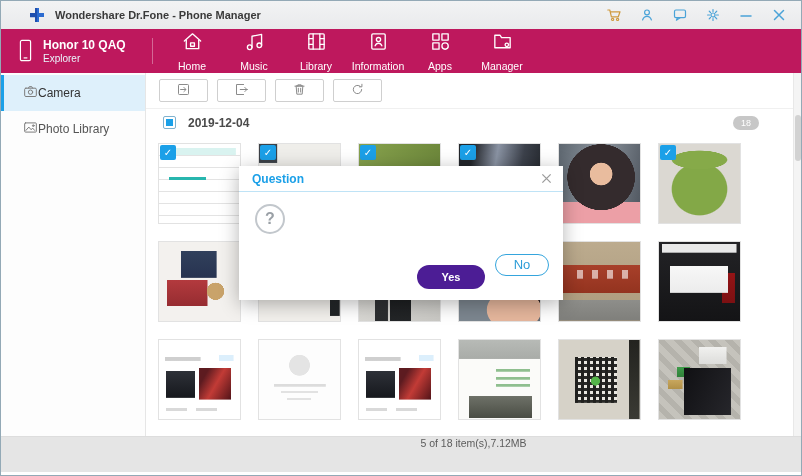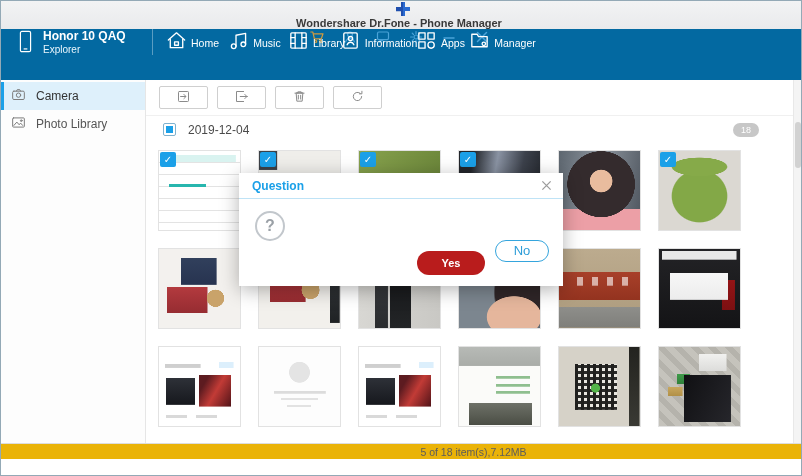--- a/index.html
+++ b/index.html
@@ -1,56 +1,56 @@
 <!DOCTYPE html>
 <html><head>
 <meta charset="utf-8">
 <style>
   * { margin:0; padding:0; box-sizing:border-box; }
   html,body { background:#cfd6db; font-family:"Liberation Sans", sans-serif; }
   .window{ width:802px; height:476px; background:#fff; border:1px solid #93a9b6; position:relative; overflow:hidden; }
 
   
-  .titlebar{ height:28px; background:linear-gradient(#f2f3f4,#e9eaec); display:flex; align-items:center; padding:0 14px 0 10px;flex-direction:column; }
+  .titlebar{ height:28px; background:linear-gradient(#f2f3f4,#e9eaec); display:flex; align-items:center; padding:0 14px 0 10px; }
   .logo{ width:16px; height:16px; margin:0 10px 0 18px; flex:0 0 auto; }
   .title{ font-size:11px; font-weight:bold; color:#3a3a3a; flex:1; }
   .tb-icons{ display:flex; align-items:center; gap:17px; }
   .tb-icon{ width:16px; height:16px; cursor:pointer; display:flex; align-items:center; justify-content:center; }
   .tb-icon svg{ width:16px; height:16px; }
 
   
-  .navbar{ height:51px; background:#0369a1; display:flex; align-items:flex-start; }
+  .navbar{ height:44px; background:#be185d; display:flex; align-items:center; }
   .device{ width:152px; display:flex; align-items:center; gap:9px; padding-left:16px; border-right:1px solid rgba(255,255,255,.35); }
   .device svg{ width:17px; height:24px; }
   .device-name{ font-size:12px; font-weight:bold; color:#fff; line-height:1.25; }
   .device-status{ font-size:10px; color:#eaf6fd; }
   .tabs{ display:flex; margin-left:8px; }
-  .tab{ width:62px; display:flex; flex-direction:row; align-items:center; justify-content:center; gap:3px; cursor:pointer; }
+  .tab{ width:62px; display:flex; flex-direction:column; align-items:center; justify-content:center; gap:3px; cursor:pointer; }
   .tab.active{ background:#4fb2ed; }
   .tab svg{ width:23px; height:23px; }
   .tab-label{ font-size:10.5px; color:#fff; }
 
   
   .main{ height:363px; display:flex; }
   .sidebar{ width:145px; background:#fdfdfd; border-right:1px solid #e6e6e6; padding-top:2px; }
-  .side-item{ height:28px; display:flex; align-items:center; gap:10px; padding-left:7px; cursor:pointer; border-left:3px solid transparent; }
+  .side-item{ height:36px; display:flex; align-items:center; padding-left:19px; cursor:pointer; border-left:3px solid transparent; }
   .side-item.active{ background:#def0fb; border-left-color:#1ba0e8; }
   .side-item svg{ width:15px; height:15px; }
   .side-label{ font-size:12px; color:#555; }
   .side-item.active .side-label{ color:#333; }
 
   .content{ flex:1; position:relative; background:#fff; }
   .toolbar{ height:36px; display:flex; align-items:center; gap:9px; padding-left:13px; border-bottom:1px solid #f0f0f0; }
   .tool-btn{ width:49px; height:23px; background:#fff; border:1px solid #cfcfcf; border-radius:2px; display:flex; align-items:center; justify-content:center; cursor:pointer; }
   .tool-btn svg{ width:15px; height:15px; }
 
   .group-row{ height:27px; display:flex; align-items:center; padding:0 42px 0 17px; }
   .group-check{ width:13px; height:13px; border:1px solid #7fb2cf; border-radius:2px; background:#fff; display:flex; align-items:center; justify-content:center; cursor:pointer; }
   .group-check .inner{ width:7px; height:7px; background:#1ba0e8; }
-  .group-date{ font-size:12px; font-weight:normal; color:#4a4a4a; margin-left:12px; flex:1; }
+  .group-date{ font-size:12px; font-weight:bold; color:#4a4a4a; margin-left:12px; flex:1; }
   .group-badge{ background:#c7c7c7; color:#fff; font-size:9px; padding:2px 8px; border-radius:8px; }
 
   .grid{ display:grid; grid-template-columns:repeat(6,83px); grid-auto-rows:81px; gap:17px; padding:7px 0 0 12px; }
   .thumb{ position:relative; border:1px solid #e2e2e2; background:#eee; cursor:pointer; }
   .thumb-check{ position:absolute; top:1px; left:1px; width:16px; height:15px; background:#1ba0e8; color:#fff; font-size:10px; line-height:15px; text-align:center; border-radius:2px; }
 
   
   .ph-applist{ background:
     linear-gradient(#27b6ae,#27b6ae) 22% 44% / 46% 4% no-repeat,
     linear-gradient(#d9f3f0,#d9f3f0) 50% 5% / 90% 9% no-repeat,
@@ -134,34 +134,34 @@
     linear-gradient(#3f9b4a,#2f8039) 26% 40% / 16% 13% no-repeat,
     linear-gradient(#c8a75e,#b08f46) 14% 58% / 18% 12% no-repeat,
     linear-gradient(#f1f1ef,#dcdcda) 74% 12% / 34% 22% no-repeat,
     repeating-linear-gradient(45deg,#c5c3bc 0 6px,#b5b3ac 6px 12px); }
 
   
   .scrollbar{ position:absolute; top:0; right:0; bottom:0; width:8px; background:#f4f4f4; border-left:1px solid #e8e8e8; }
   .scroll-thumb{ position:absolute; top:42px; left:1px; width:6px; height:46px; background:#d2d2d2; border-radius:3px; cursor:pointer; }
 
   
-  .dialog{ position:absolute; left:93px; top:93px; width:324px; height:113px; background:#fff; box-shadow:0 4px 18px rgba(0,0,0,.3); z-index:20; }
+  .dialog{ position:absolute; left:93px; top:93px; width:324px; height:134px; background:#fff; box-shadow:0 4px 18px rgba(0,0,0,.3); z-index:20; }
   .dlg-head{ height:26px; display:flex; align-items:center; justify-content:space-between; padding:0 11px 0 13px; border-bottom:1px solid #bfe3f6; }
   .dlg-title{ font-size:12px; font-weight:bold; color:#1ba0e8; }
   .dlg-close{ cursor:pointer; display:flex; }
   .dlg-close svg{ width:11px; height:11px; }
   .dlg-body{ display:flex; align-items:flex-start; padding:12px 14px 0 16px; gap:17px; }
   .q-icon{ width:30px; height:30px; border:2px solid #c2c7cc; border-radius:50%; color:#9aa0a6; font-size:16px; font-weight:bold; display:flex; align-items:center; justify-content:center; flex:0 0 auto; }
   .dlg-msg{ font-size:11.5px; color:#4f4f4f; padding-top:8px; }
   .dlg-buttons{ position:absolute; right:14px; bottom:11px; display:flex; align-items:center; gap:10px; }
-  .btn-yes{ min-width:68px; height:24px; border:none; border-radius:12px; background:#b91c1c; color:#fff; font-size:11px; font-weight:bold; font-family:inherit; cursor:pointer;margin-top:25px; }
+  .btn-yes{ min-width:68px; height:24px; border:none; border-radius:12px; background:#4c1d95; color:#fff; font-size:11px; font-weight:bold; font-family:inherit; cursor:pointer;margin-top:25px; }
   .btn-no{ min-width:54px; height:22px; border:1px solid #35a5dd; border-radius:11px; background:#fff; color:#2d9dd8; font-size:13px; font-family:inherit; cursor:pointer; }
 
   
-  .statusbar{ height:16px; background:#eab308; border-top:1px solid #ddd; display:flex; align-items:center; }
+  .statusbar{ height:36px; background:#e5e5e5; border-top:1px solid #ddd; display:flex; }
   .status-text{ margin-left:145px; flex:1; text-align:center; font-size:10.5px; color:#5c5c5c; }
 </style>
 </head>
 <body>
 
 <div class="window">
 
   <div class="titlebar">
     <svg class="logo" viewBox="0 0 16 16">
       <path d="M6 1h4v5h5v4h-5v5H6v-5H1V6h5z" fill="#2b6bd0"></path>

